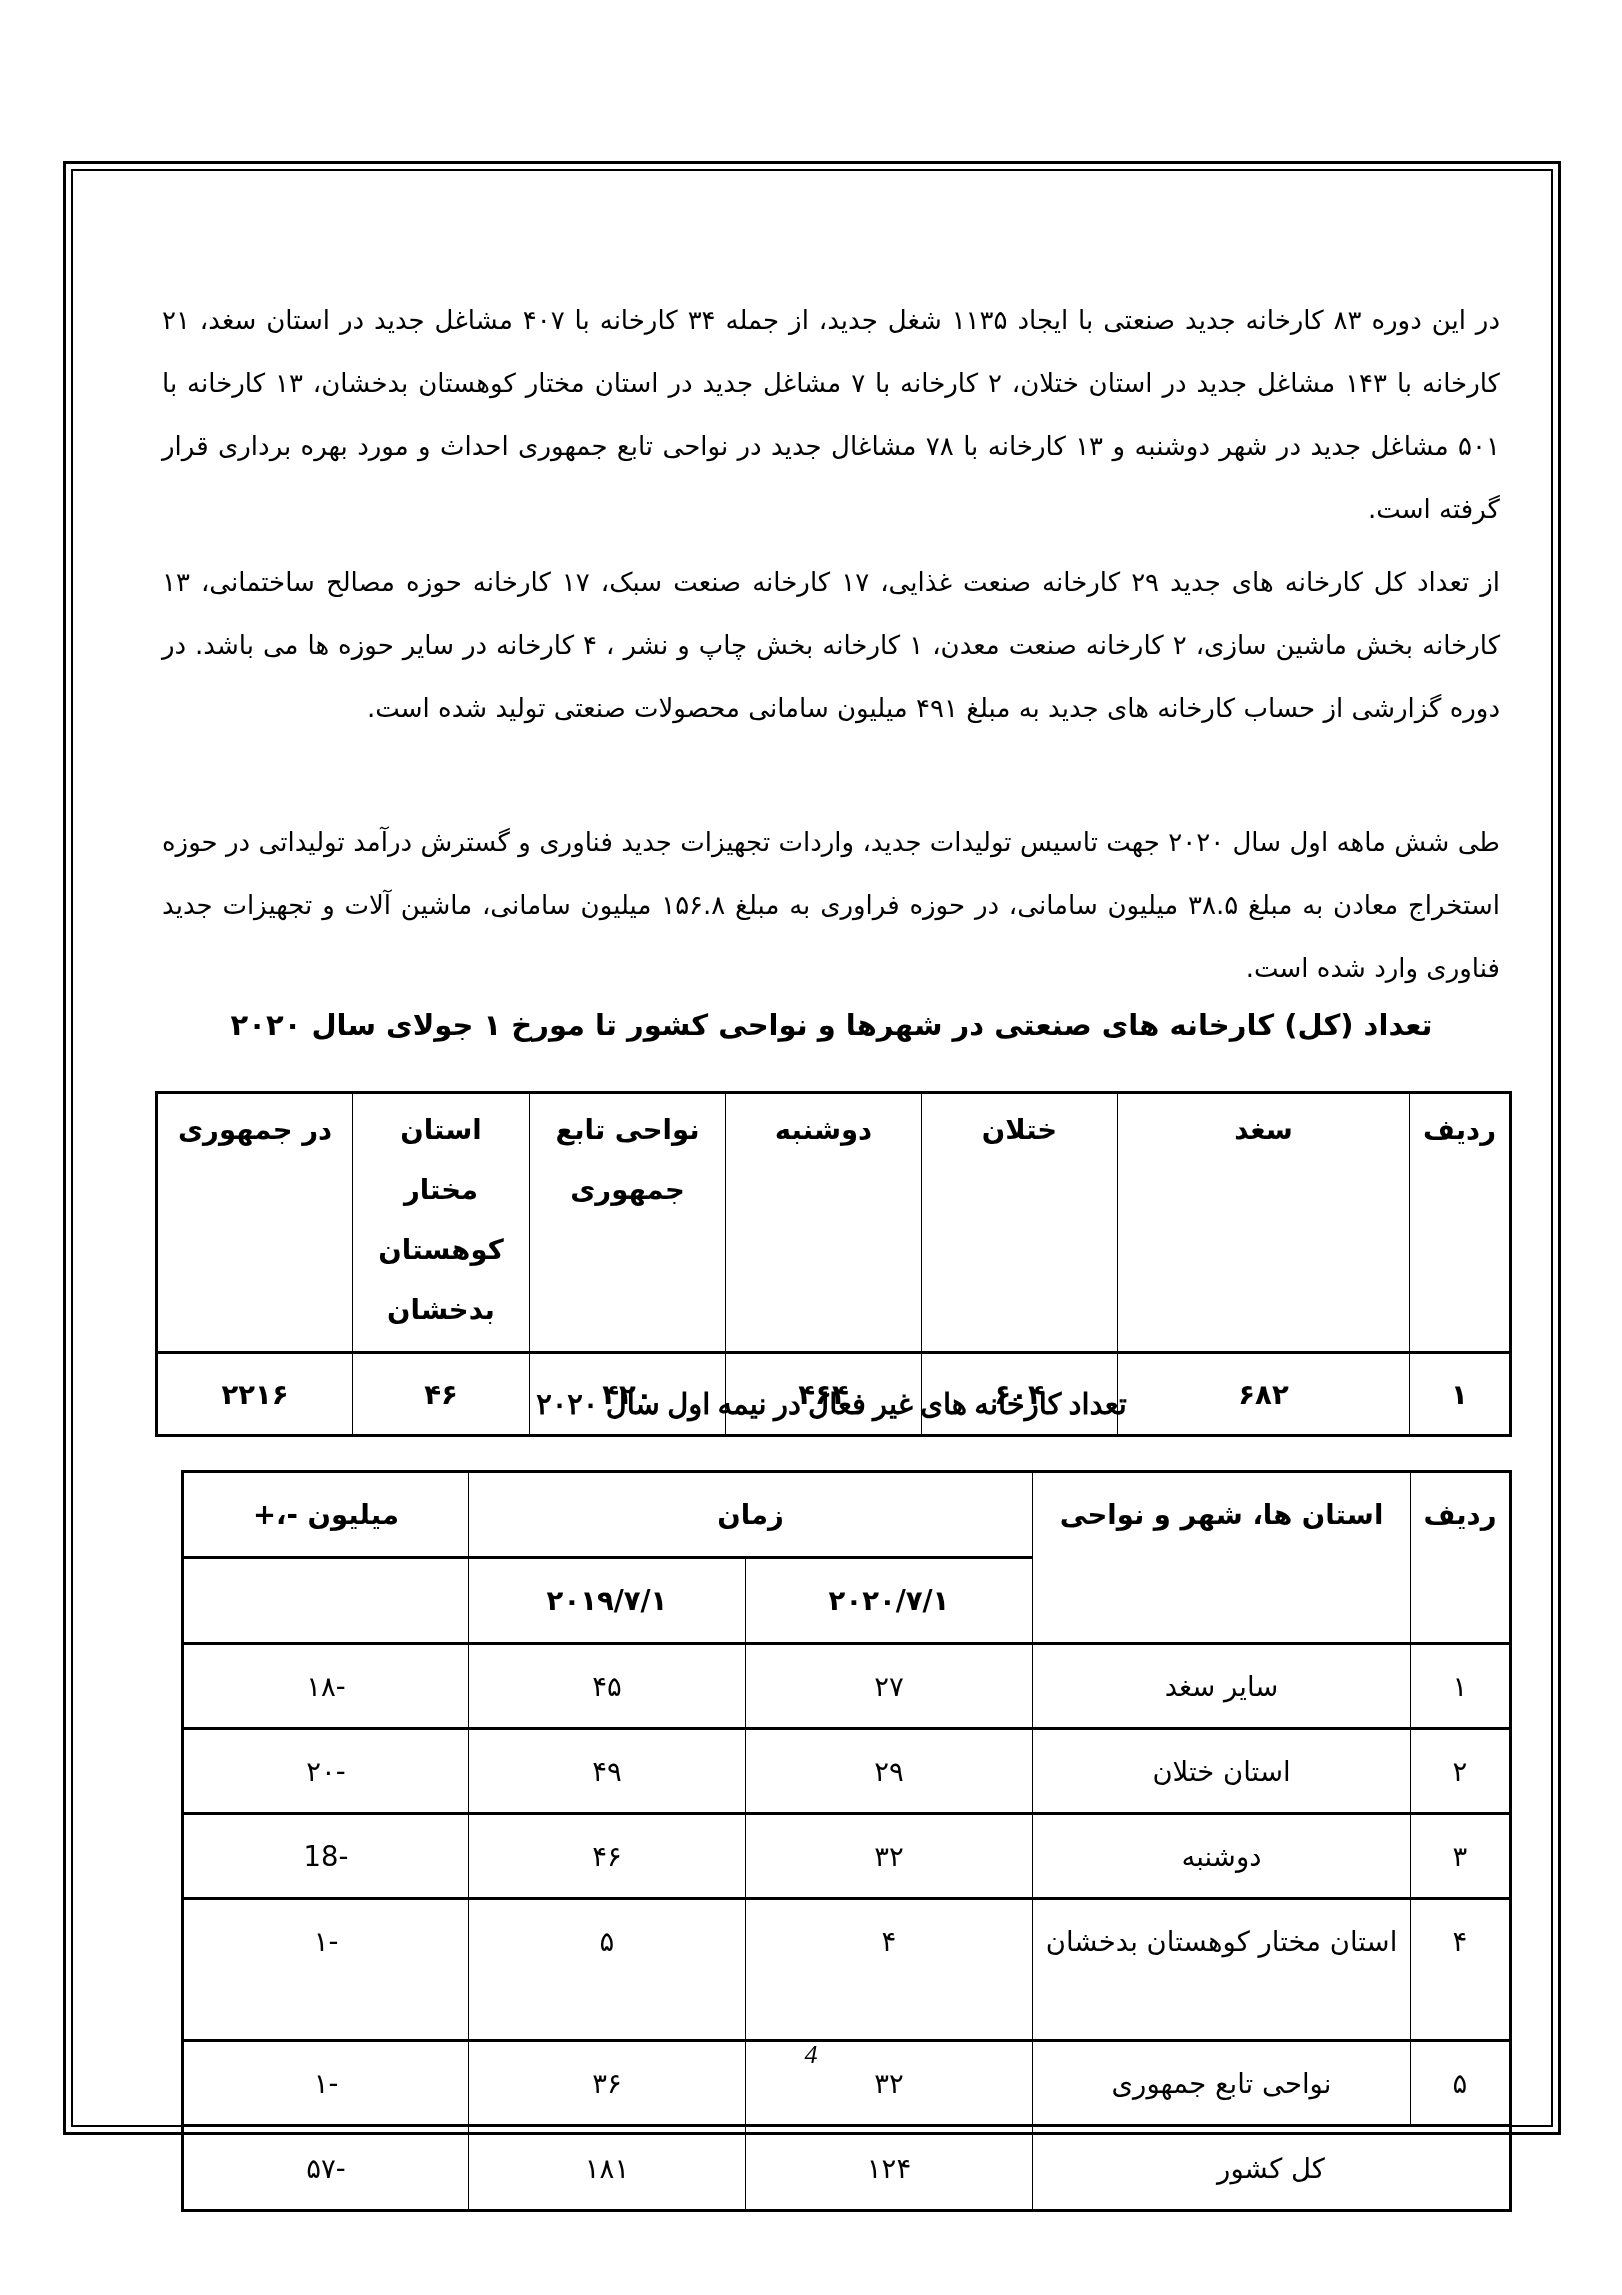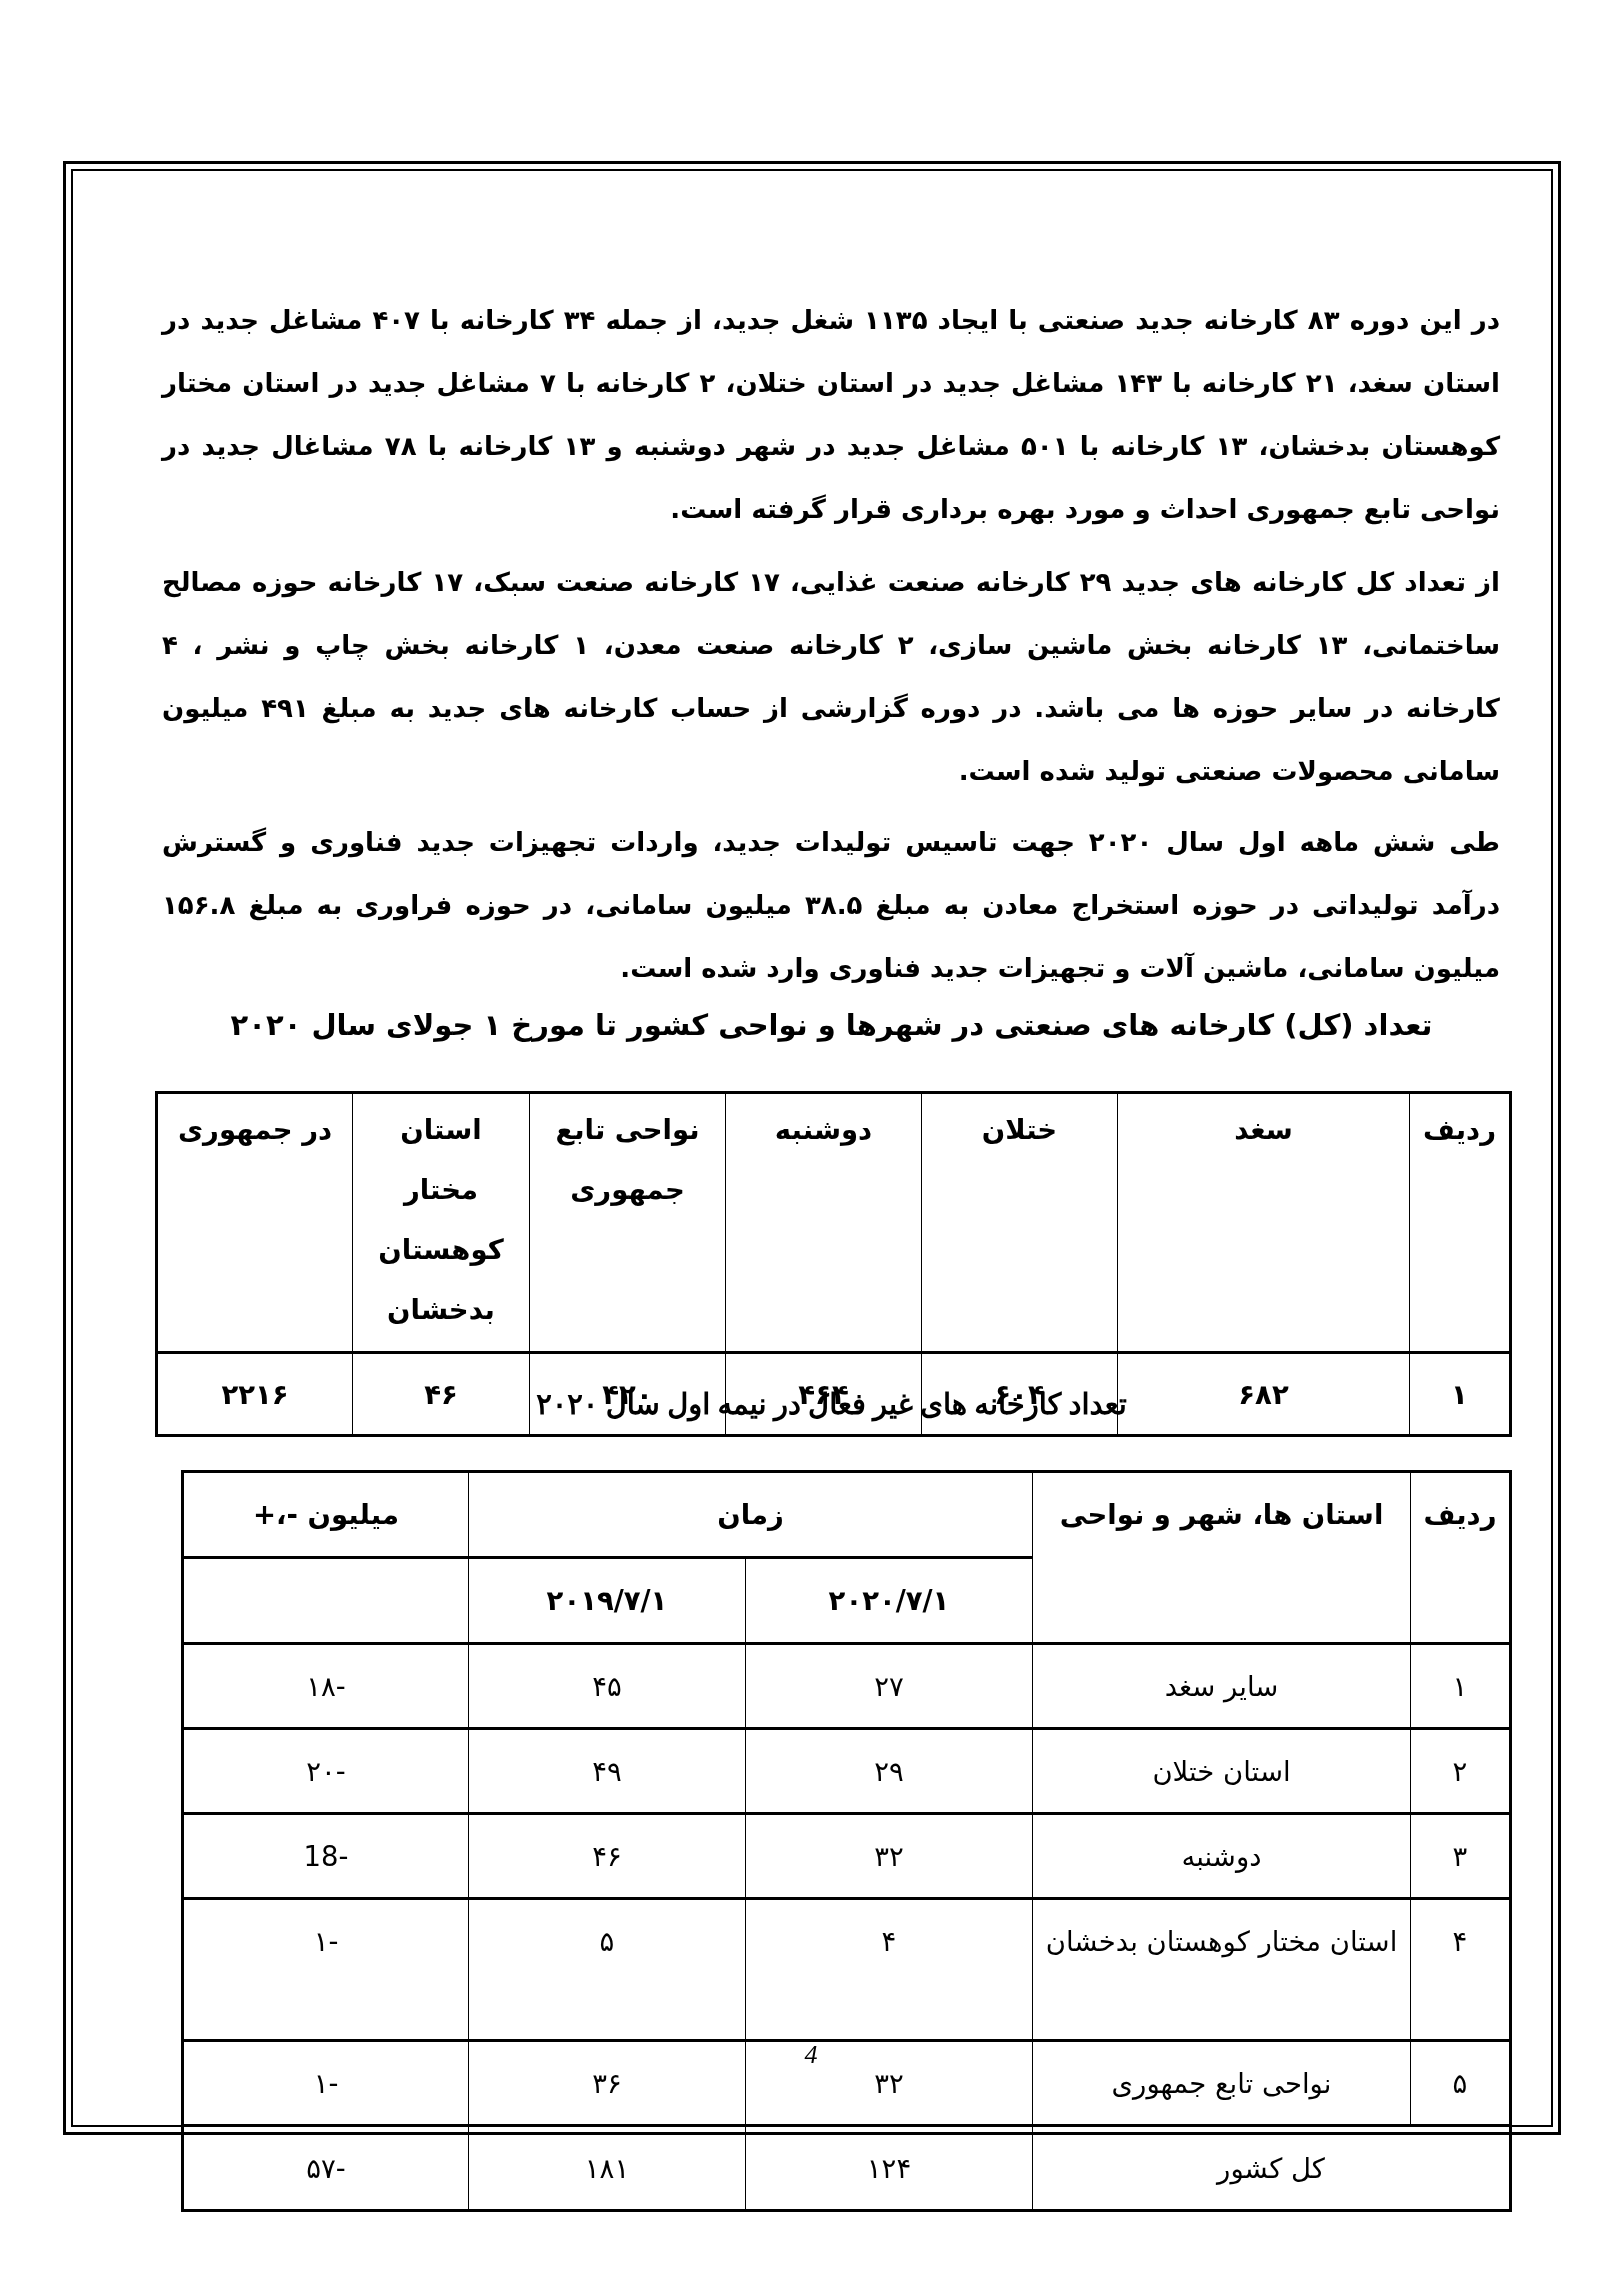--- a/index.html
+++ b/index.html
@@ -3,21 +3,21 @@
 <meta charset="utf-8">
 <style>
   html, body { margin:0; padding:0; background:#ffffff; }
   body { width:1623px; height:2295px; position:relative; overflow:hidden;
          font-family:"DejaVu Sans", sans-serif; color:#000; }
   .frame-outer { position:absolute; left:63px; top:161px; width:1498px; height:1974px;
                  border:3.9px solid #000; box-sizing:border-box; }
   .frame-inner { position:absolute; left:71px; top:169px; width:1482px; height:1958px;
                  border:2px solid #000; box-sizing:border-box; }
   .para { position:absolute; left:162px; width:1338px; direction:rtl; text-align:justify;
-          text-align-last:right; font-size:26px; line-height:63px; font-weight:bold; margin:0; }
+          text-align-last:right; font-size:26px; line-height:63px; font-weight:normal; margin:0; }
   .p1 { top:289px; }
   .p2 { top:551px; }
   .p3 { top:811px; }
   .caption { position:absolute; left:151px; width:1361px; direction:rtl; text-align:center;
              font-size:29px; font-weight:bold; margin:0; }
   .cap1 { top:1008px;text-align:center; }
   .cap2 { top:1387px;font-family:Liberation Serif, serif; }
   table { position:absolute; border-collapse:collapse; direction:rtl; table-layout:fixed; }
   td, th { border:1.3px solid #000; text-align:center; vertical-align:top; padding:12px;
            font-size:27.5px; }

